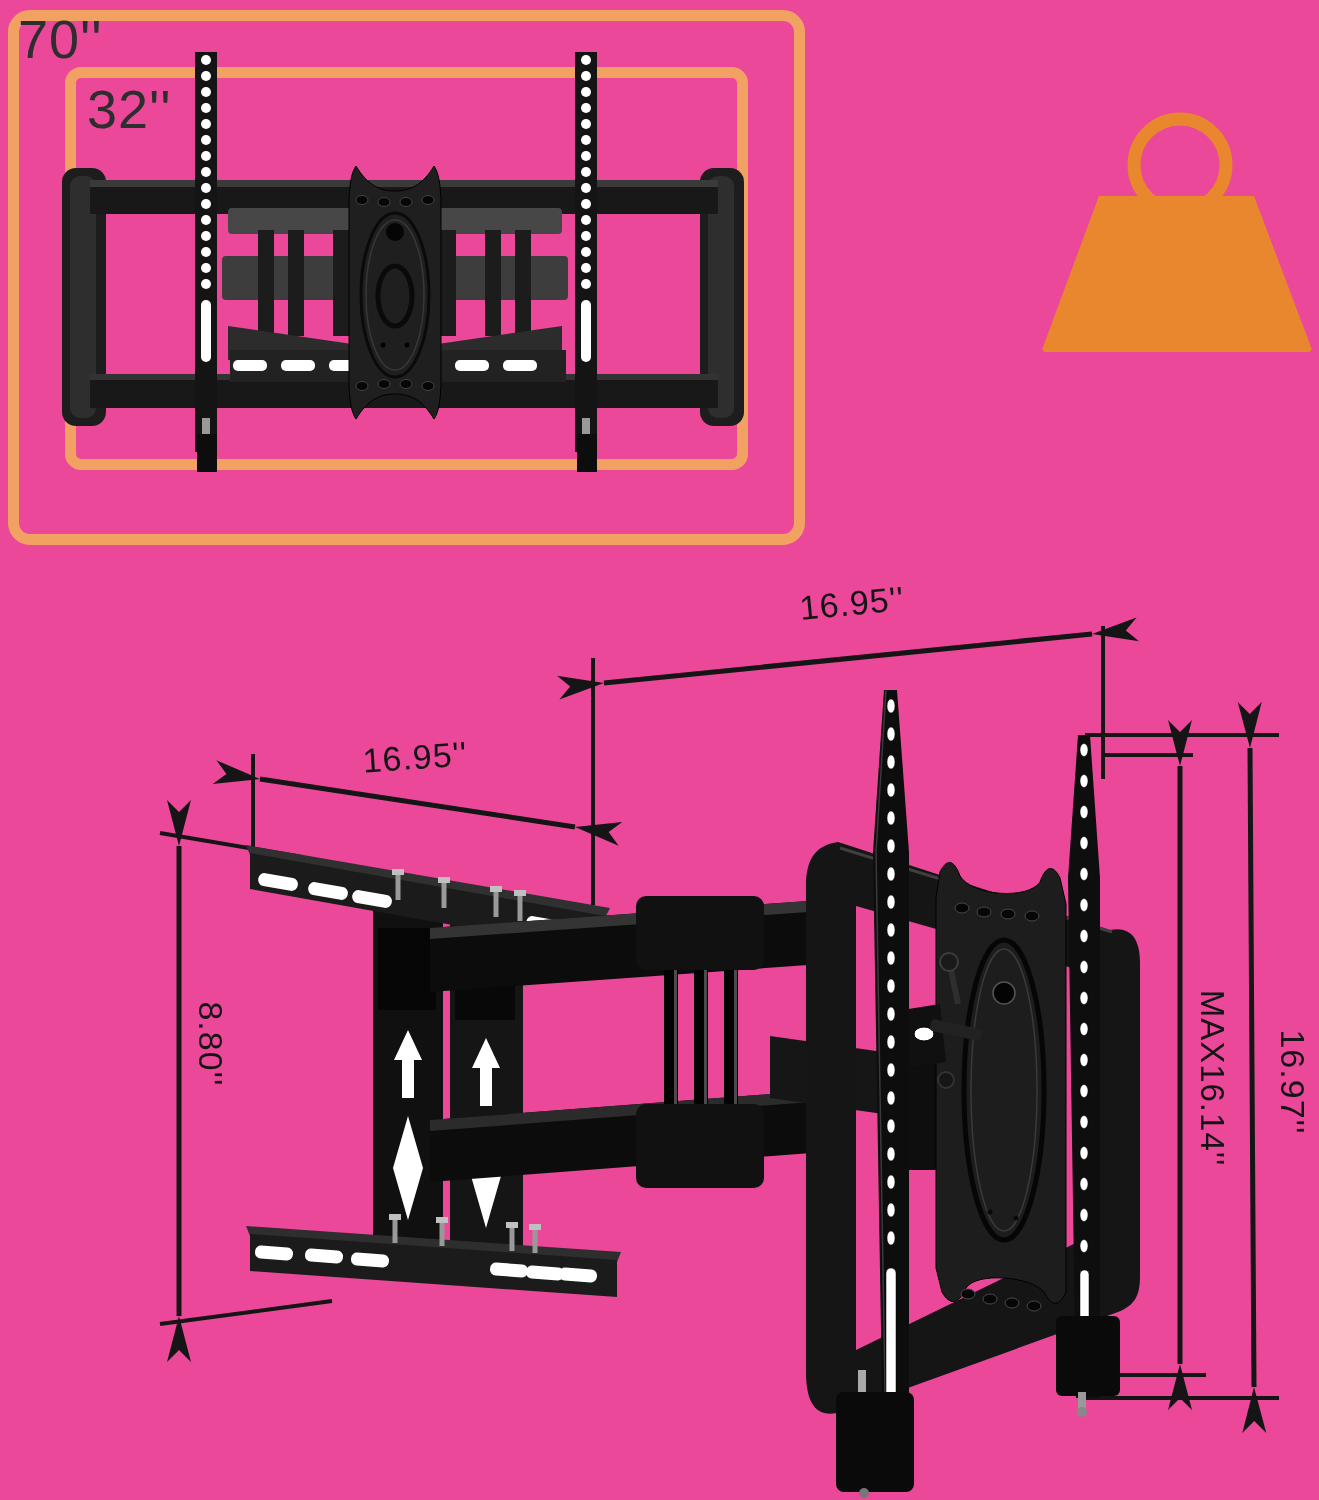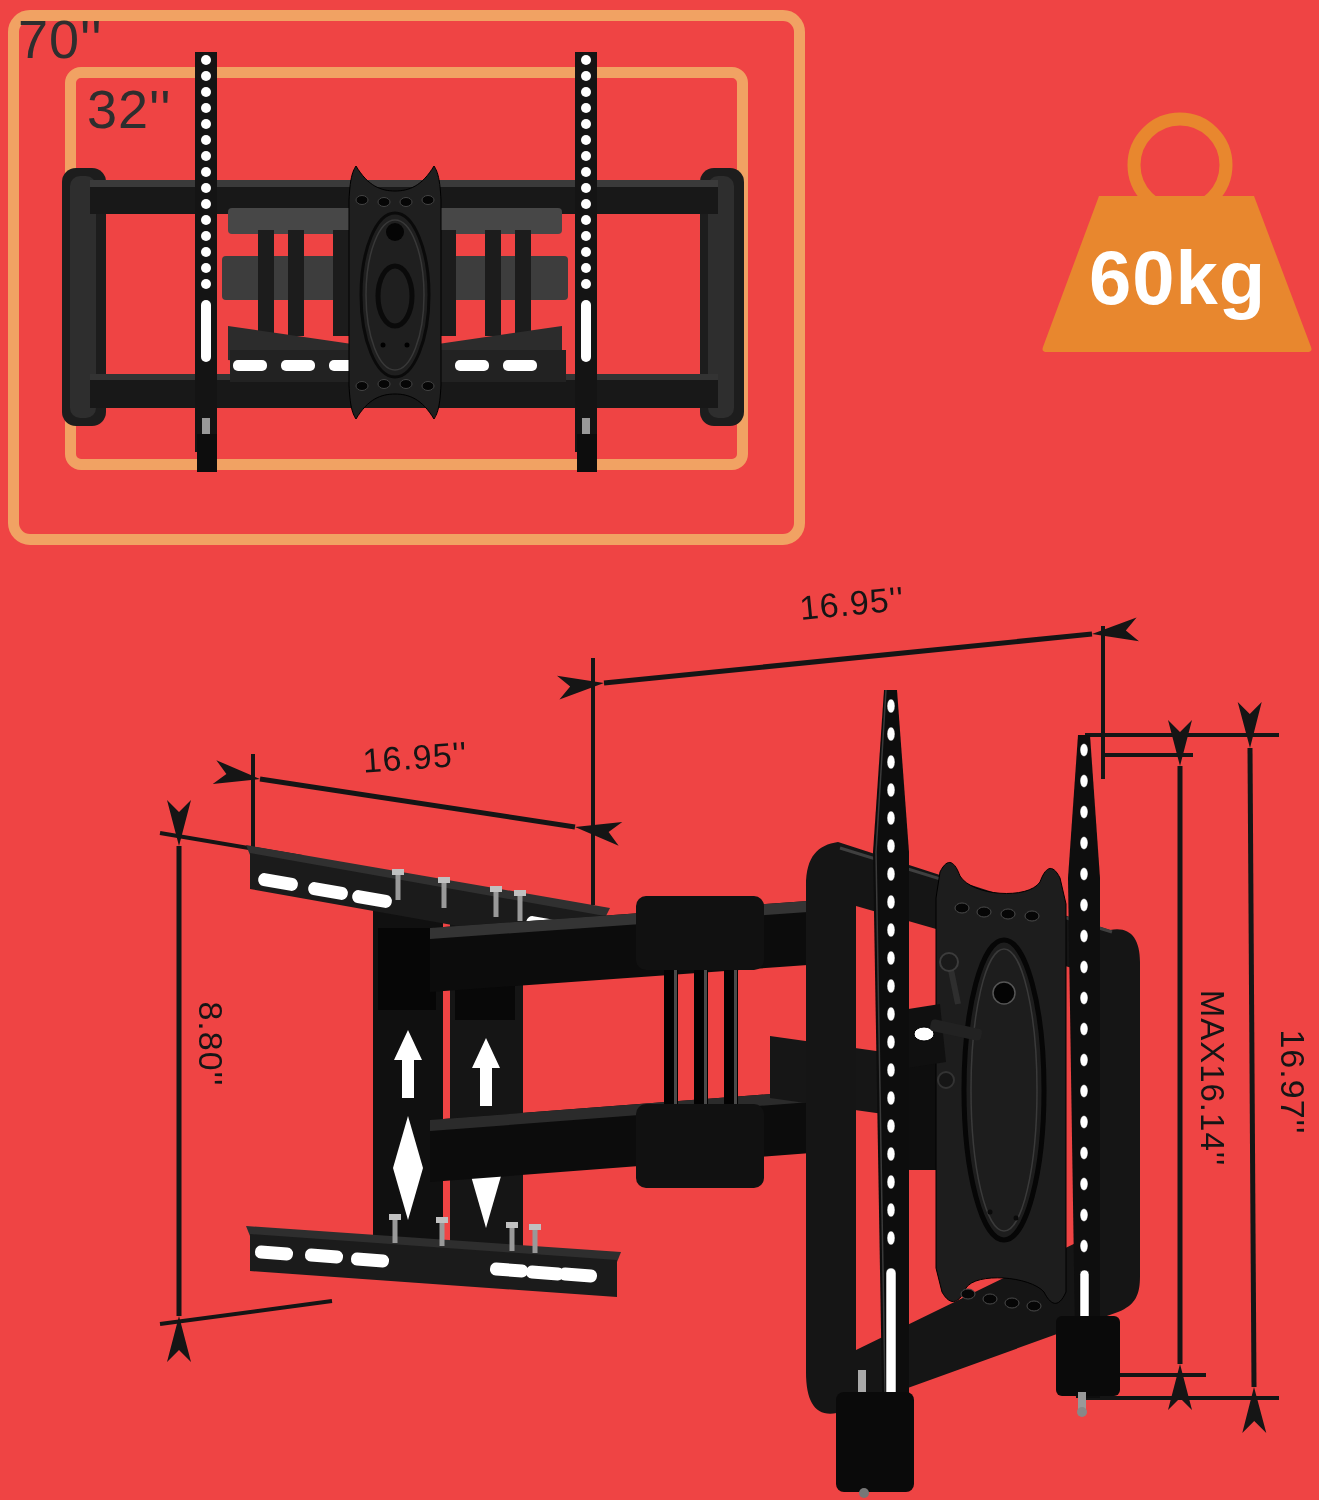--- a/index.html
+++ b/index.html
@@ -1,16 +1,16 @@
 <!DOCTYPE html>
 <html><head>
 <meta charset="utf-8">
 <style>
   html,body{margin:0;padding:0;background:#fff;}
-  #stage{position:relative;width:1319px;height:1500px;background:#ef4444;overflow:hidden;
+  #stage{position:relative;width:1319px;height:1500px;background:#ec4899;overflow:hidden;
          font-family:"Liberation Sans",sans-serif;}
   .box{position:absolute;box-sizing:border-box;border:11px solid #f1a263;}
   #outer-box{left:8px;top:10px;width:797px;height:535px;border-radius:22px;}
   #inner-box{left:65px;top:67px;width:683px;height:403px;border-radius:16px;}
   .size-label{position:absolute;color:#2e2e2e;font-size:54px;line-height:1;letter-spacing:1px;}
   #label70{left:18px;top:12px;}
   #label32{left:87px;top:82px;text-align:right;}
   .illus{position:absolute;}
   #front-view{left:0;top:0;width:805px;height:560px;}
   #weight-icon{left:1020px;top:100px;width:300px;height:270px;}
@@ -130,21 +130,20 @@
       <circle cx="395" cy="232" r="9" fill="#050505"></circle>
       <circle cx="383" cy="345" r="2.5" fill="#000"></circle>
         <circle cx="407" cy="345" r="2.5" fill="#000"></circle>
     </g>
   </svg>
 
   <svg id="weight-icon" class="illus" viewBox="1020 100 300 270">
     <circle cx="1180" cy="165" r="46" fill="none" stroke="#e8872e" stroke-width="13"></circle>
     <path d="M1099,196 L1254,196 L1311,347 Q1313,352 1307,352 L1047,352 Q1041,352 1043,347 Z" fill="#e8872e"></path>
   </svg>
-  <div id="weight-text">60kg</div>
 
   <svg id="perspective" class="illus" viewBox="0 555 1319 945">
     <defs>
       <marker id="barb" markerUnits="userSpaceOnUse" markerWidth="50" markerHeight="34" refX="3" refY="17" orient="auto-start-reverse">
         <path d="M3,17 L49,5 L37,17 L49,29 Z" fill="#151515"></path>
       </marker>
     </defs>
 
     <g stroke="#151515" stroke-width="4">
       <line x1="593" y1="658" x2="593" y2="905"></line>

